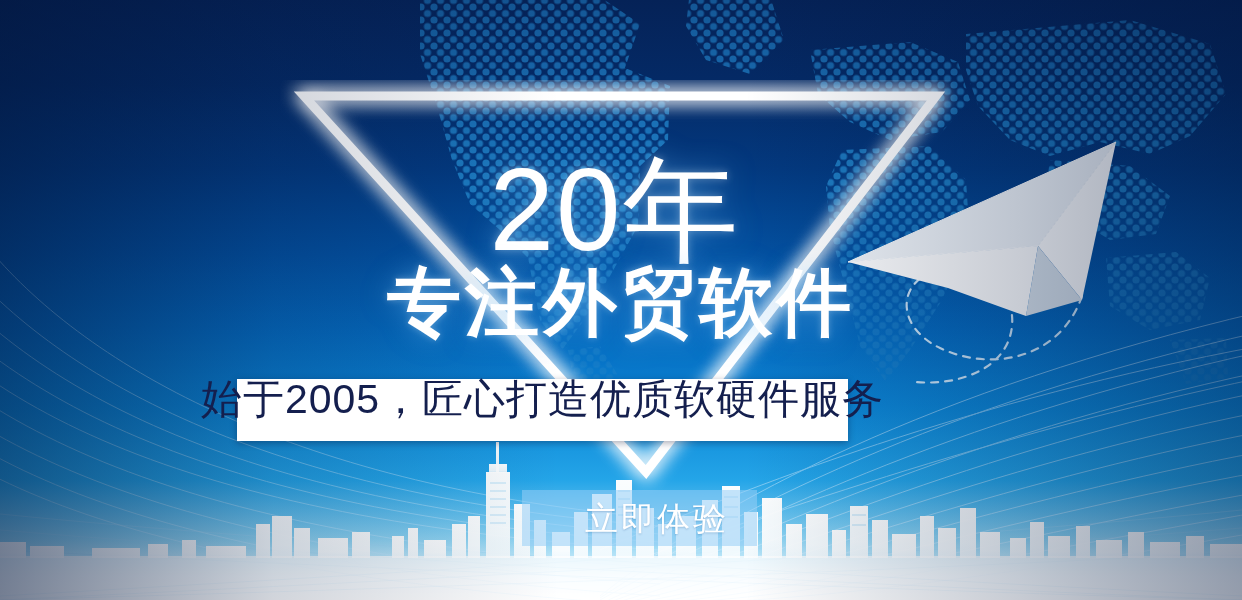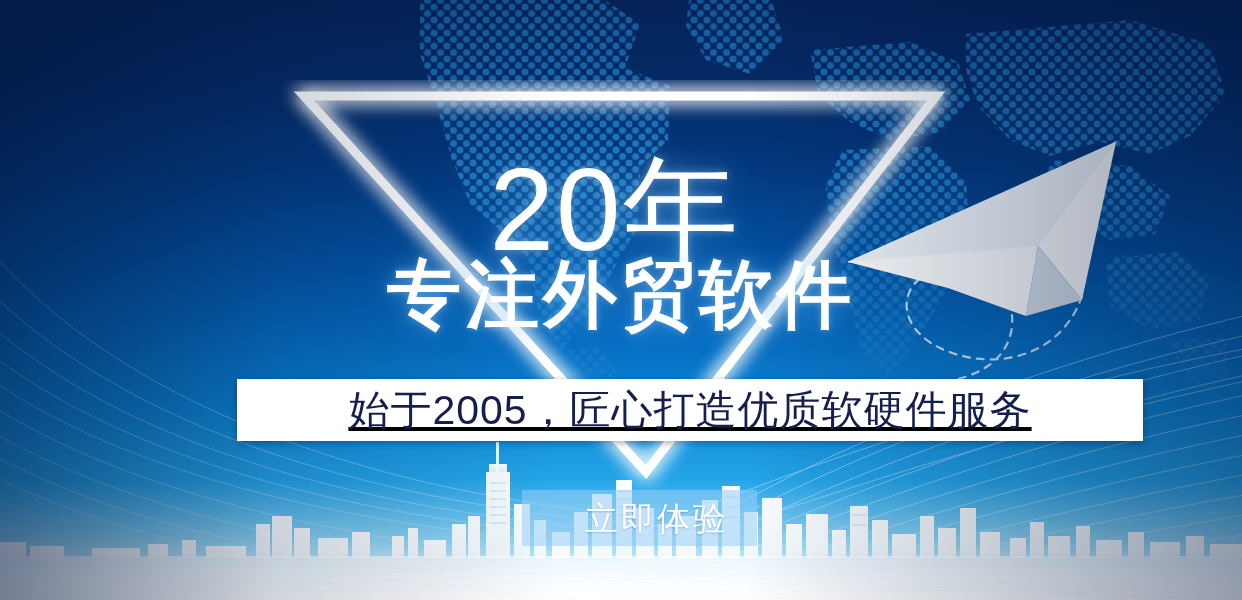--- a/index.html
+++ b/index.html
@@ -88,42 +88,41 @@
     font-size:116px;
     line-height:1;
     font-weight:400;
     color:#ffffff;
     letter-spacing:2px;
     text-shadow:0 0 28px rgba(120,200,255,.55),0 0 8px rgba(255,255,255,.35);
   }
 
   #focus-line{
     position:absolute;
-    left:0;right:0;top:258px;
+    left:0;right:0;top:266px;
     text-align:center;
   }
   #focus-line .focus-text{
     display:inline-block;
     font-size:74px;
     line-height:1;
     font-weight:700;
     color:#ffffff;
     letter-spacing:4px;
     text-shadow:0 0 26px rgba(120,200,255,.5),0 0 7px rgba(255,255,255,.3);
   }
 
   #subtitle-box{
     position:absolute;
     left:237px;top:379px;
-    width:906px;height:62px;
+    width:611px;height:62px;
     background:#ffffff;
     box-shadow:0 2px 7px rgba(0,10,40,.35);
-    display:flex;align-items:center;justify-content:center;
+    display:flex;justify-content:center;
     pointer-events:auto;
-    text-decoration:underline;
   }
   #subtitle-box .subtitle-text{
     font-size:41px;
     line-height:1;
     font-weight:400;
     color:#141f4e;
     letter-spacing:1px;
     white-space:nowrap;
   }
 

